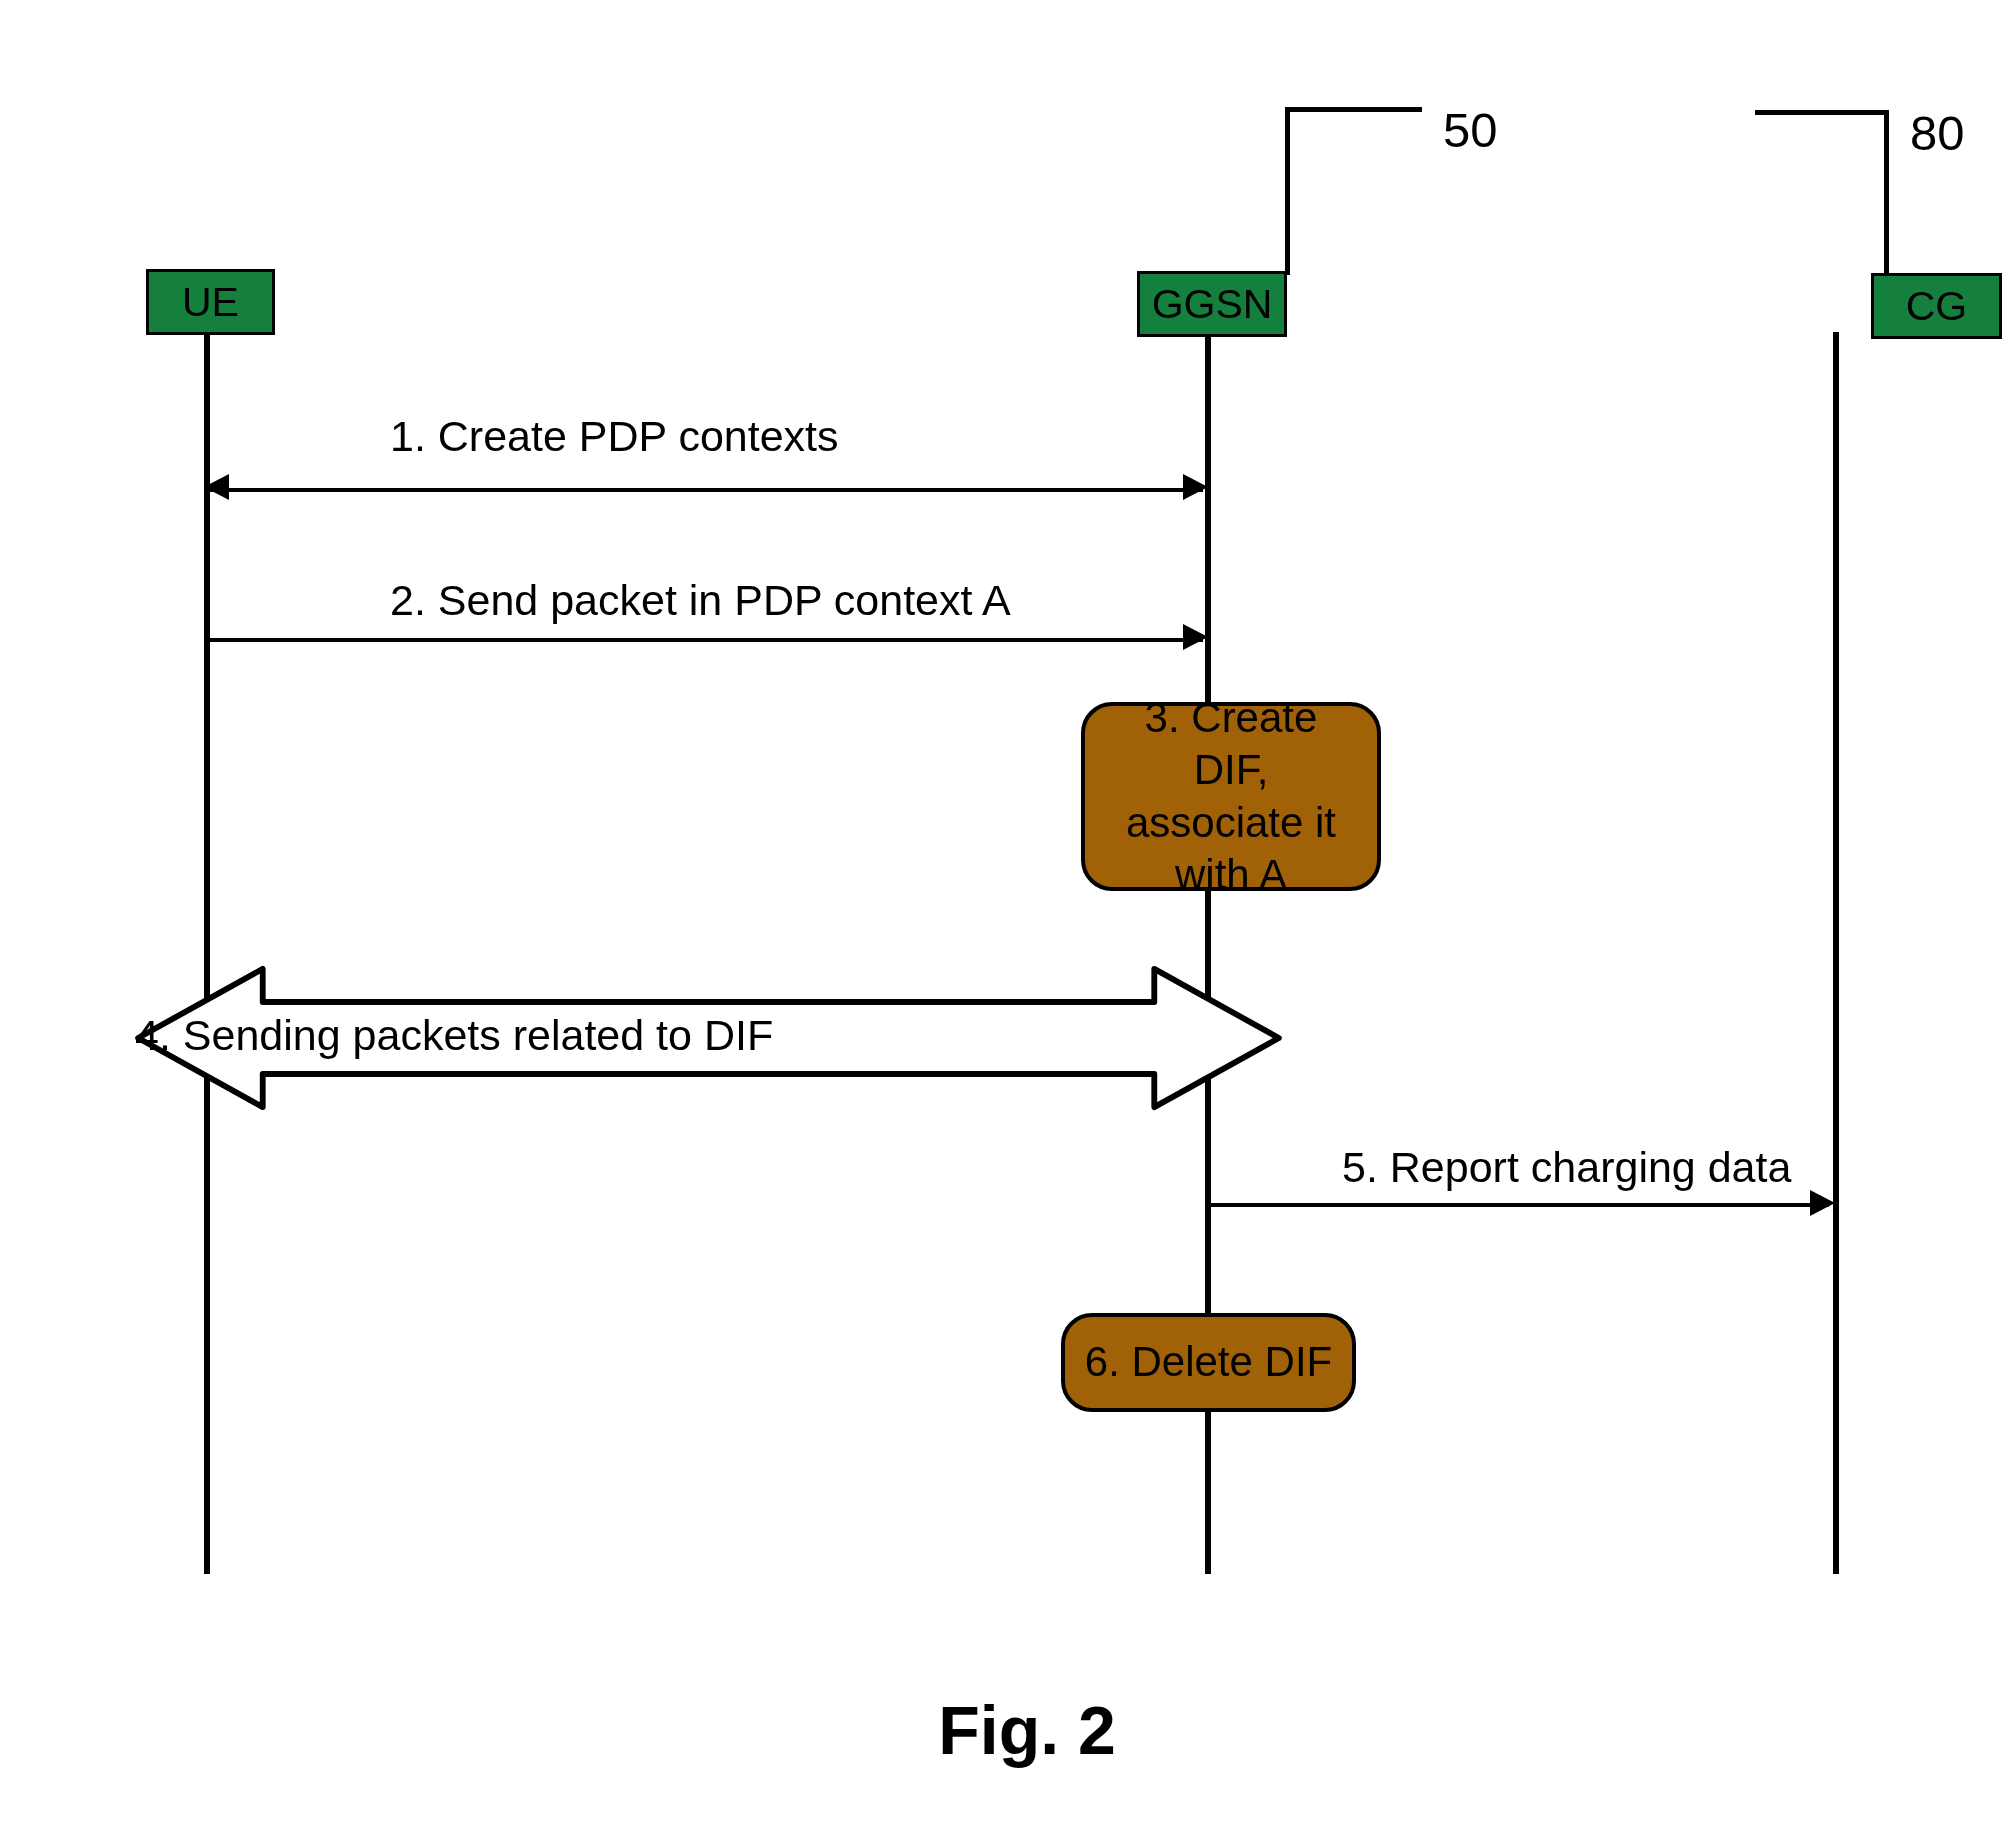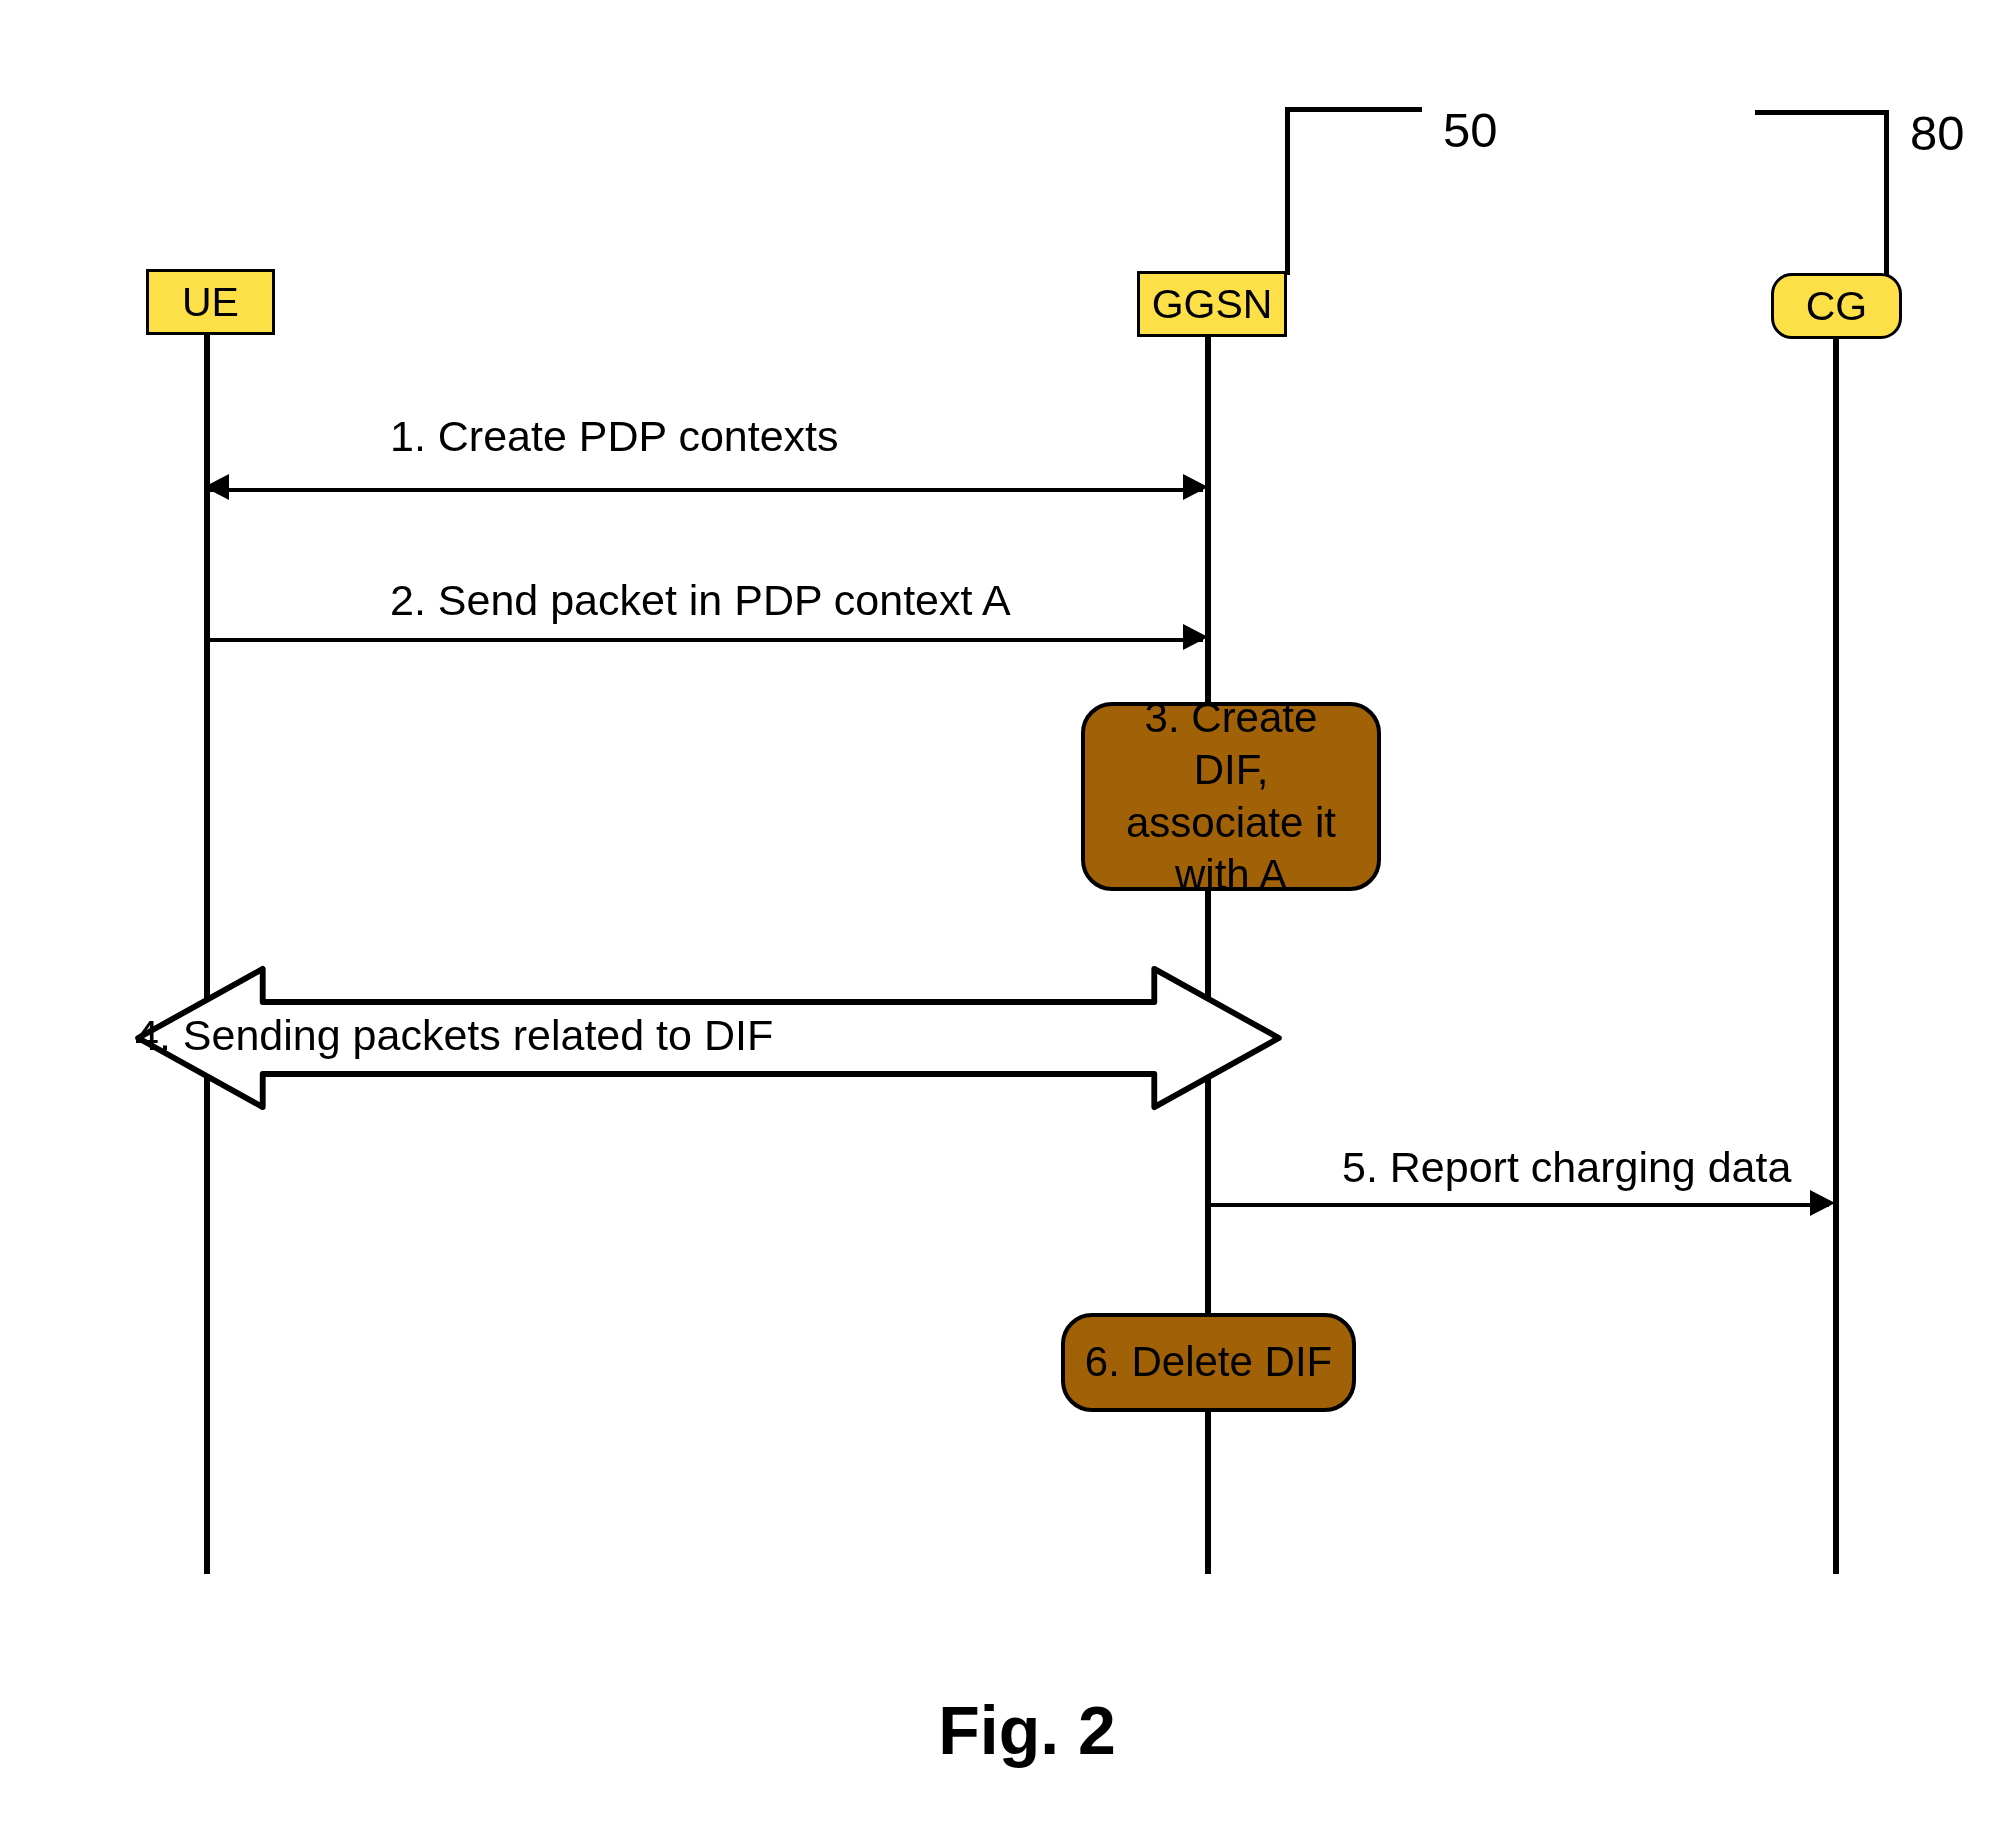--- a/index.html
+++ b/index.html
@@ -6,24 +6,24 @@
     body { background:#fff; width:2010px; height:1847px; font-family:"Helvetica Neue", Arial, sans-serif; color:#000; }
     .canvas { position:relative; width:2010px; height:1847px;padding-left:20px; }
 
     
     .lifeline { position:absolute; width:5.9px; background:#000; }
     .lifeline.ue  { left:204px; top:332px; bottom:273px; }
     .lifeline.gg  { left:1205px; top:332px; bottom:273px; }
     .lifeline.cg  { left:1833px; top:332px; bottom:273px; }
 
     
-    .pbox { position:absolute; background:#fde047; border:3.9px solid #000; font-size:41px; display:flex; align-items:center; justify-content:center; }
+    .pbox { position:absolute; background:#15803d; border:3.9px solid #000; font-size:41px; display:flex; align-items:center; justify-content:center; }
     .pbox.ue  { left:146px;  top:269px; width:123px; height:60px; }
     .pbox.gg  { left:1137px; top:271px; width:144px; height:60px; }
-    .pbox.cg  { left:1771px; top:273px; width:125px; height:60px;border-radius:21px; }
+    .pbox.cg  { left:1871px; top:273px; width:125px; height:60px; }
 
     
     .ref { position:absolute; font-size:49px; }
     .ref.gg { left:1443px; top:102px; }
     .ref.cg { left:1910px; top:105px; }
     .tick { position:absolute; width:4.9px; background:#000; height:168px; }
     .tick.gg { left:1285px; top:107px; }
     .tick.cg { left:1884px; top:110px; }
     .tick-top { position:absolute; height:4.9px; background:#000; }
     .tick-top.gg { left:1285px; top:107px; width:137px; }

